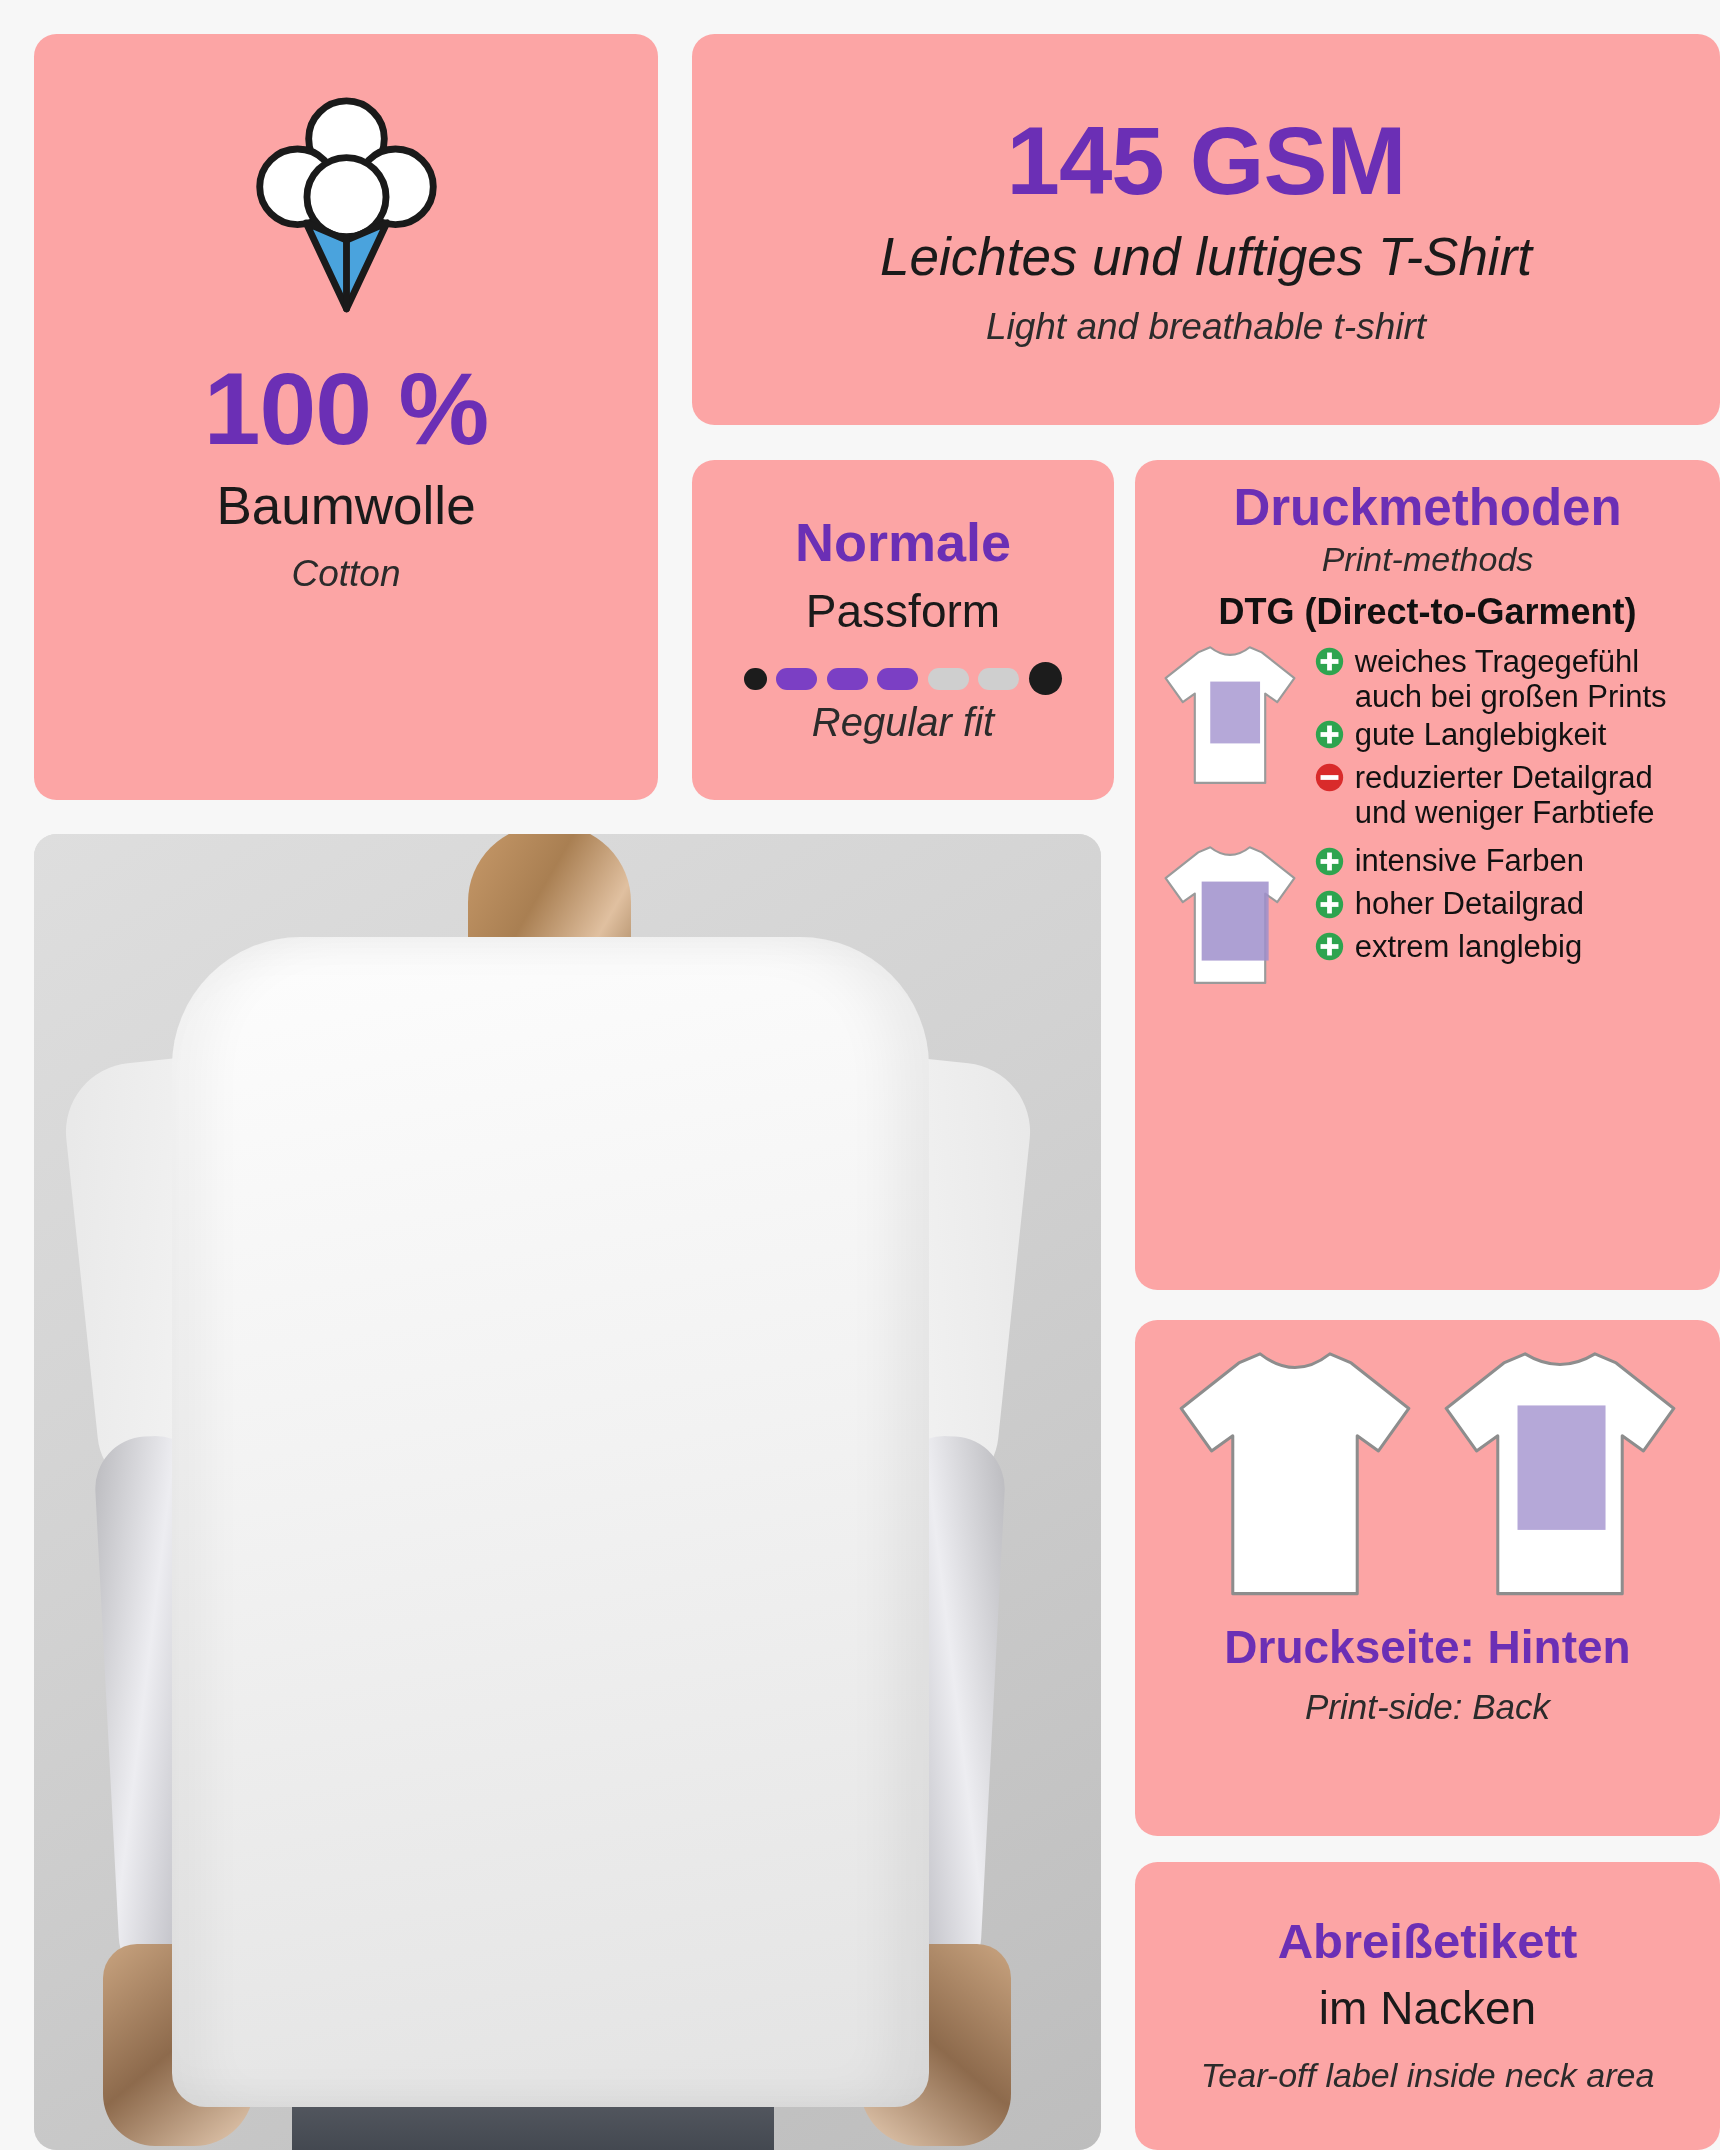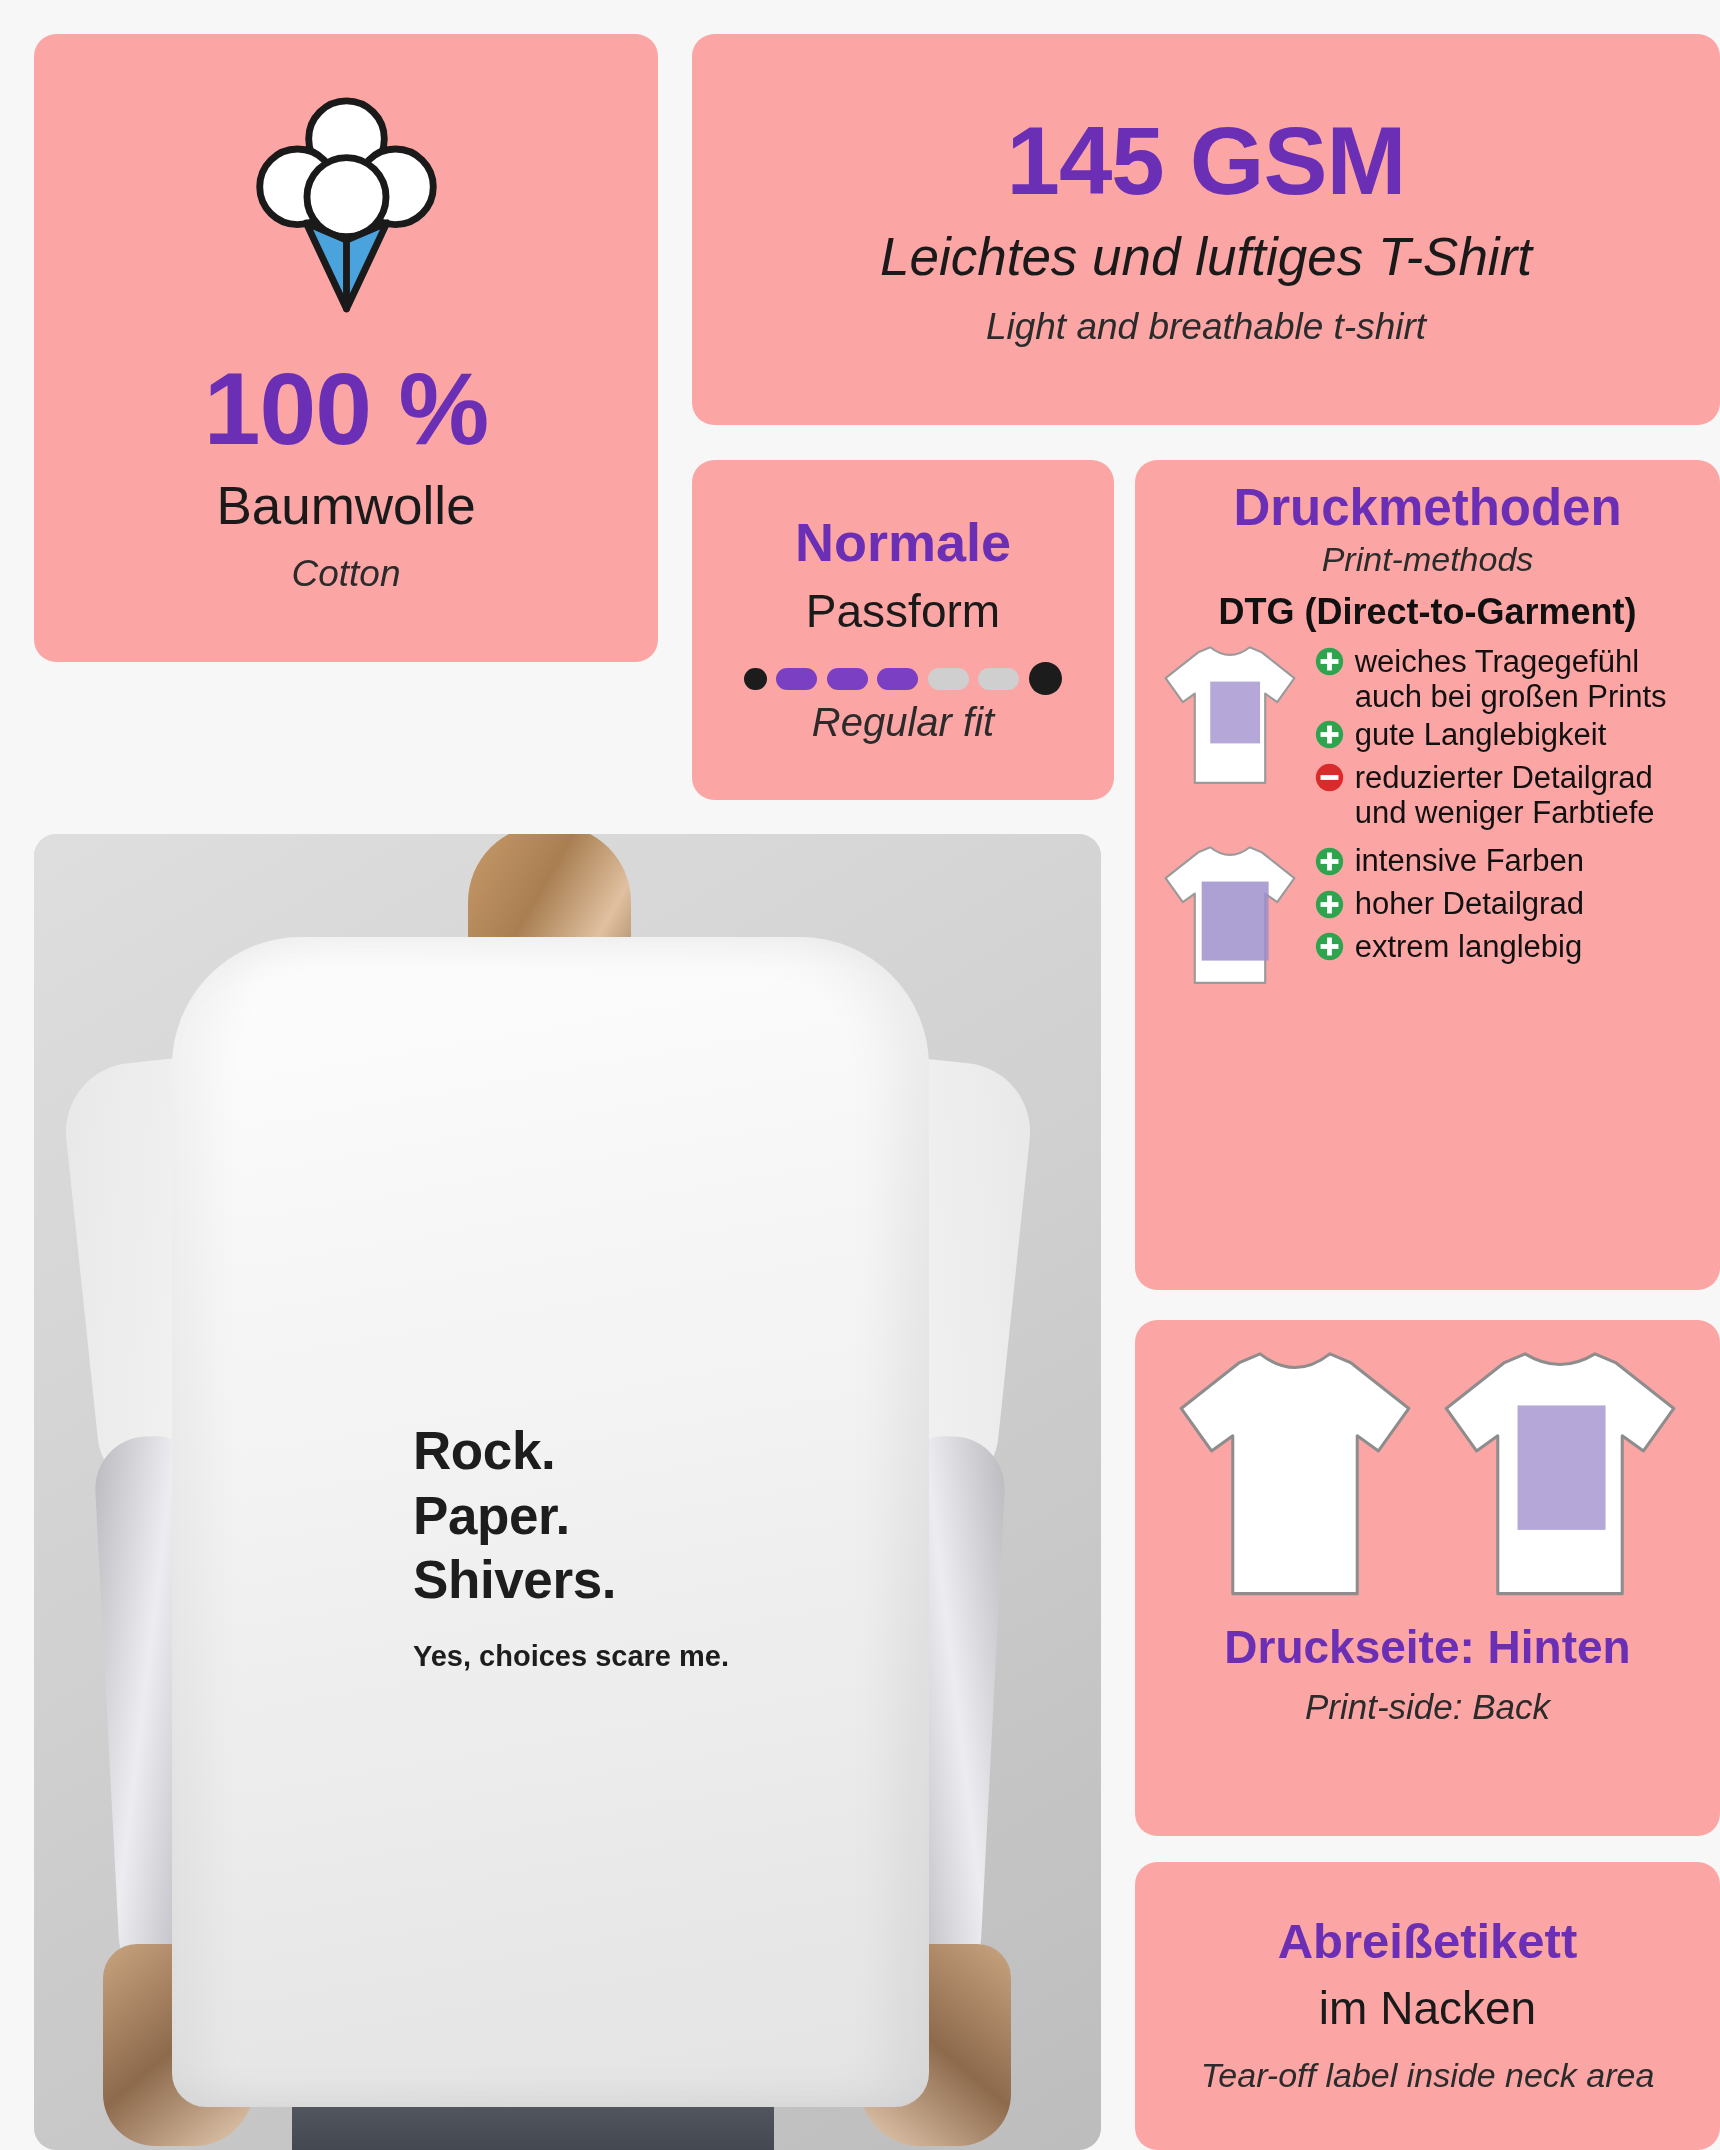--- a/index.html
+++ b/index.html
@@ -29,21 +29,21 @@
   .card {
     position: absolute;
     background: #fca5a5;
     border-radius: 22.4px;
     box-sizing: border-box;
   }
 
   
   #cotton-card {
     left: 0; top: 0;
-    width: 624px; height: 628px;
+    width: 624px; height: 766px;
     display: flex;
     flex-direction: column;
     align-items: center;
     justify-content: flex-start;
     padding-top: 60px;
   }
   #cotton-icon { width: 215px; height: 232px; }
   #cotton-pct {
     font-size: 102px;
     font-weight: bold;
@@ -477,26 +477,20 @@
       <div id="photo-inner">
         <div class="mannequin-neck"></div>
         <div class="sleeve-l"></div>
         <div class="sleeve-r"></div>
         <div class="arm-l"></div>
         <div class="arm-r"></div>
         <div class="hand-l"></div>
         <div class="hand-r"></div>
         <div class="jeans"></div>
         <div class="tshirt-body"></div>
-        <div class="print-text">
-          <div class="print-line">Rock.</div>
-          <div class="print-line">Paper.</div>
-          <div class="print-line">Shivers.</div>
-          <div class="print-tag">Yes, choices scare me.</div>
-        </div>
       </div>
     </div>
 
     <div class="card" id="printside-card">
       <div id="printside-shirts">
         <span>
           <svg width="258" height="275" viewBox="0 0 170 175" xmlns="http://www.w3.org/2000/svg">
             <path d="M48 14 L62 8 Q85 26 108 8 L122 14 L160 44 L140 72 L126 62 L126 166 L44 166 L44 62 L30 72 L10 44 Z" fill="#ffffff" stroke="#8d8d8d" stroke-width="2" stroke-linejoin="round"></path>
           </svg>
         </span>

